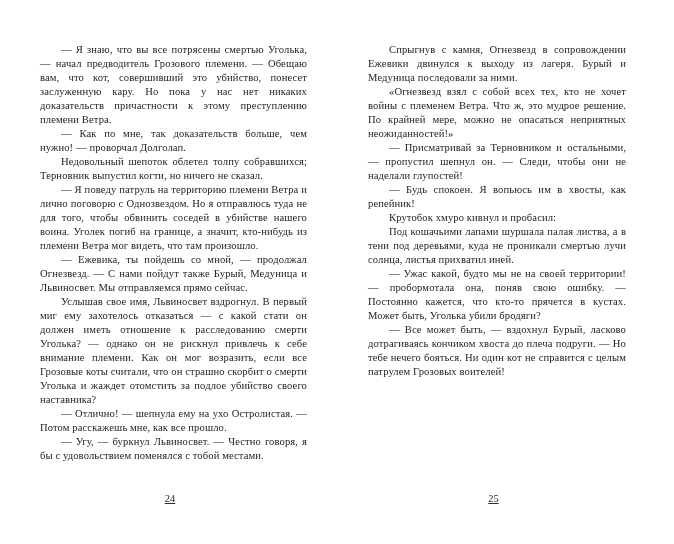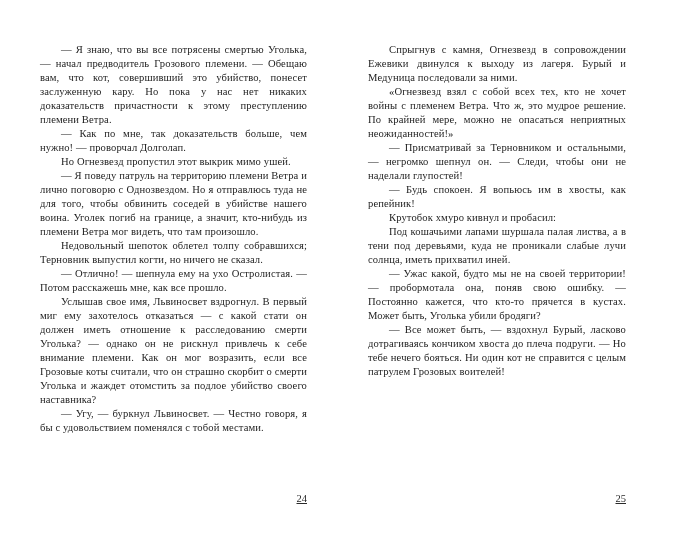--- a/index.html
+++ b/index.html
@@ -35,53 +35,53 @@
     font-size: 10.6px;
     line-height: 14px;
     text-align: justify;
     text-indent: 21px;
     letter-spacing: 0.1px;
   }
   .page-number {
     position: absolute;
     top: 493px;
     left: 0;
-    right: 0;
-    text-align: right;
+    right: 7px;
+    text-align: center;
     font-size: 10.5px;
     color: #2a2a2a;
     text-decoration: underline;
   }
 </style>
 </head>
 <body>
 
 <div class="spread">
 
   <div class="page left">
     <div class="text-block">
       <p>— Я знаю, что вы все потрясены смертью Уголька, — начал предводитель Грозового племени. — Обещаю вам, что кот, совершивший это убийство, понесет заслуженную кару. Но пока у нас нет никаких доказательств причастности к этому преступлению племени Ветра.</p>
       <p>— Как по мне, так доказательств больше, чем нужно! — проворчал Долголап.</p>
-      <p>Но Огнезвезд пропустил этот выкрик мимо ушей.</p>
+      <p>Недовольный шепоток облетел толпу собравшихся; Терновник выпустил когти, но ничего не сказал.</p>
       <p>— Я поведу патруль на территорию племени Ветра и лично поговорю с Однозвездом. Но я отправлюсь туда не для того, чтобы обвинить соседей в убийстве нашего воина. Уголек погиб на границе, а значит, кто-нибудь из племени Ветра мог видеть, что там произошло.</p>
-      <p>Недовольный шепоток облетел толпу собравшихся; Терновник выпустил когти, но ничего не сказал.</p>
+      <p>— Ежевика, ты пойдешь со мной, — продолжал Огнезвезд. — С нами пойдут также Бурый, Медуница и Львиносвет. Мы отправляемся прямо сейчас.</p>
+      <p>Услышав свое имя, Львиносвет вздрогнул. В первый миг ему захотелось отказаться — с какой стати он должен иметь отношение к расследованию смерти Уголька? — однако он не рискнул привлечь к себе внимание племени. Как он мог возразить, если все Грозовые коты считали, что он страшно скорбит о смерти Уголька и жаждет отомстить за подлое убийство своего наставника?</p>
       <p>— Отлично! — шепнула ему на ухо Остролистая. — Потом расскажешь мне, как все прошло.</p>
-      <p>Услышав свое имя, Львиносвет вздрогнул. В первый миг ему захотелось отказаться — с какой стати он должен иметь отношение к расследованию смерти Уголька? — однако он не рискнул привлечь к себе внимание племени. Как он мог возразить, если все Грозовые коты считали, что он страшно скорбит о смерти Уголька и жаждет отомстить за подлое убийство своего наставника?</p>
       <p>— Угу, — буркнул Львиносвет. — Честно говоря, я бы с удовольствием поменялся с тобой местами.</p>
     </div>
     <div class="page-number">24</div>
   </div>
 
   <div class="page right">
     <div class="text-block">
       <p>Спрыгнув с камня, Огнезвезд в сопровождении Ежевики двинулся к выходу из лагеря. Бурый и Медуница последовали за ними.</p>
       <p>«Огнезвезд взял с собой всех тех, кто не хочет войны с племенем Ветра. Что ж, это мудрое решение. По крайней мере, можно не опасаться неприятных неожиданностей!»</p>
-      <p>— Присматривай за Терновником и остальными, — негромко шепнул он. — Следи, чтобы они не наделали глупостей!</p>
+      <p>— Присматривай за Терновником и остальными, — пропустил шепнул он. — Следи, чтобы они не наделали глупостей!</p>
       <p>— Будь спокоен. Я вопьюсь им в хвосты, как репейник!</p>
       <p>Крутобок хмуро кивнул и пробасил:</p>
-      <p>Под кошачьими лапами шуршала палая листва, а в тени под деревьями, куда не проникали слабые лучи солнца, иметь прихватил иней.</p>
+      <p>Под кошачьими лапами шуршала палая листва, а в тени под деревьями, куда не проникали смертью лучи солнца, листья прихватил иней.</p>
       <p>— Ужас какой, будто мы не на своей территории! — пробормотала она, поняв свою ошибку. — Постоянно кажется, что кто-то прячется в кустах. Может быть, Уголька убили бродяги?</p>
       <p>— Все может быть, — вздохнул Бурый, ласково дотрагиваясь кончиком хвоста до плеча подруги. — Но тебе нечего бояться. Ни один кот не справится с целым патрулем Грозовых воителей!</p>
     </div>
     <div class="page-number">25</div>
   </div>
 
 </div>
 
 </body></html>

